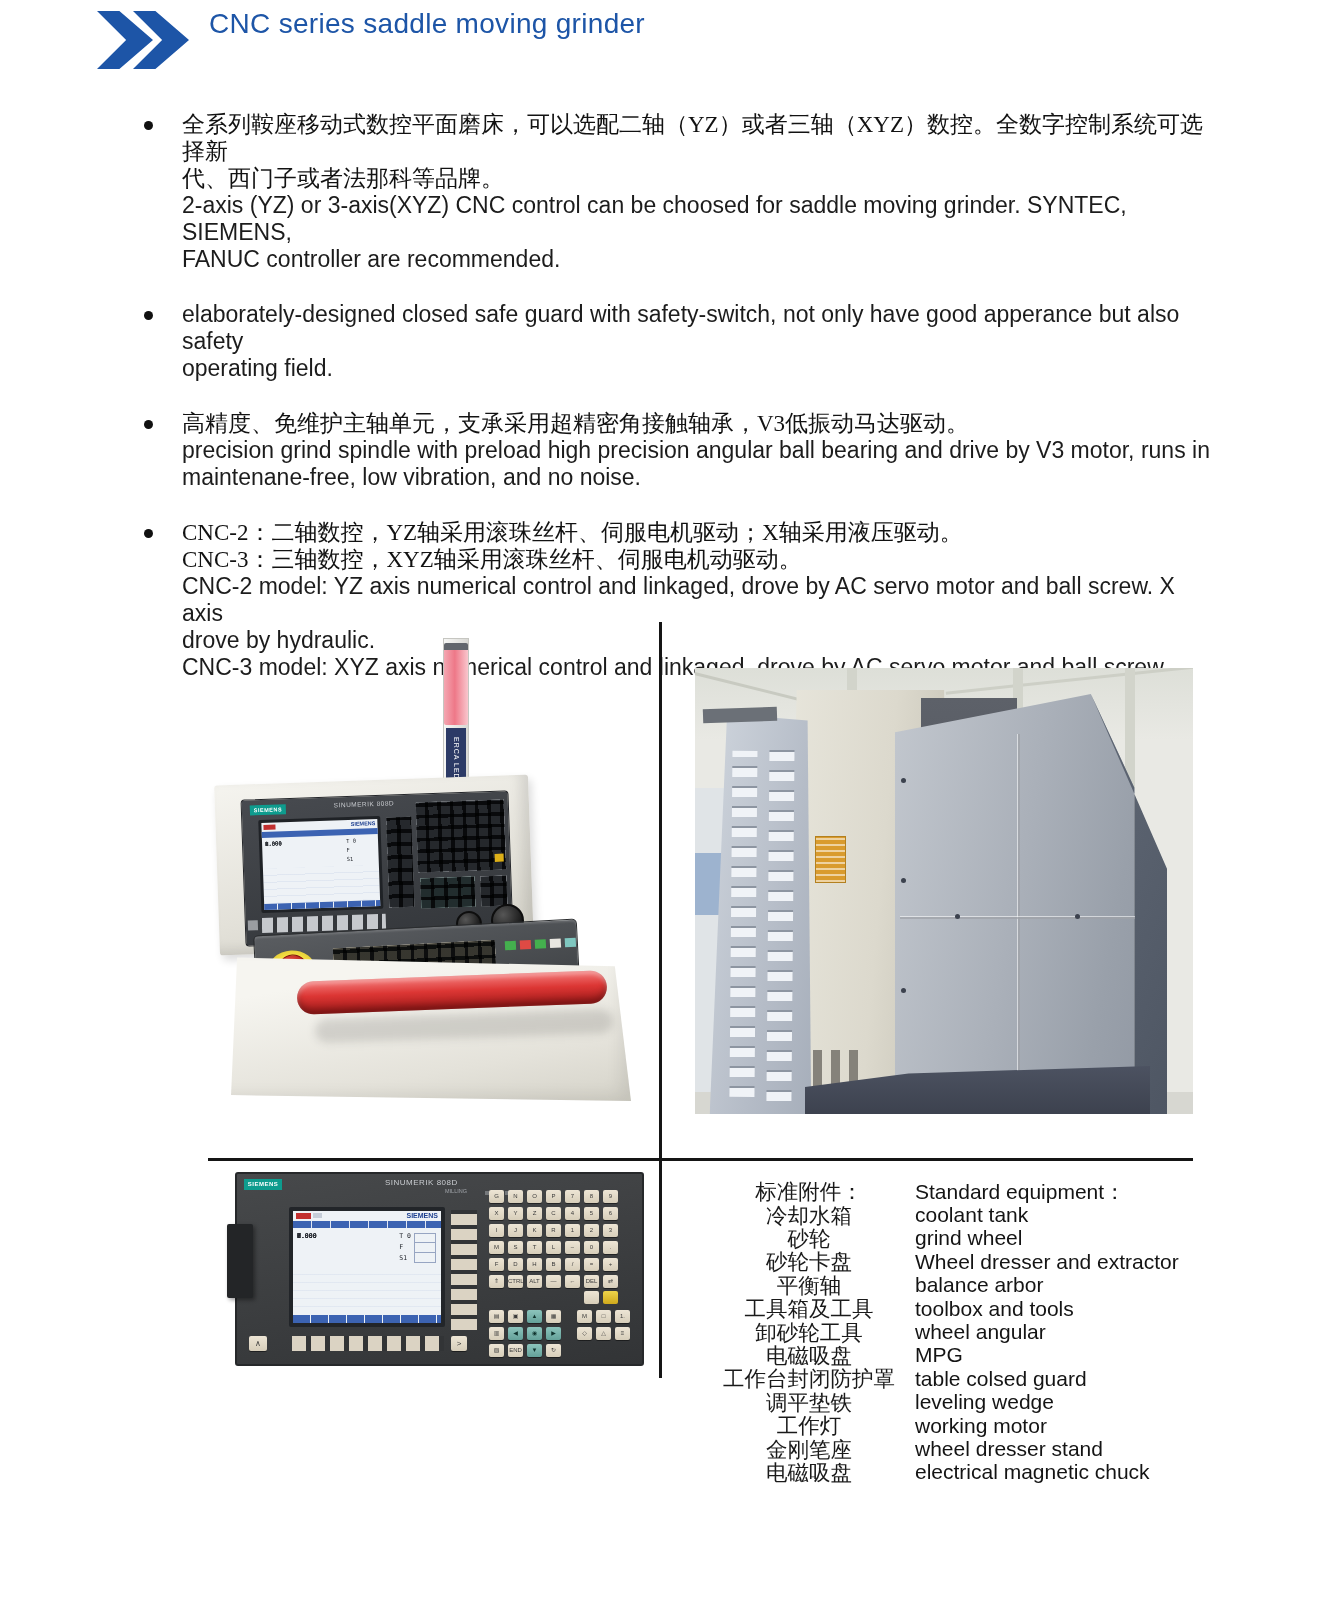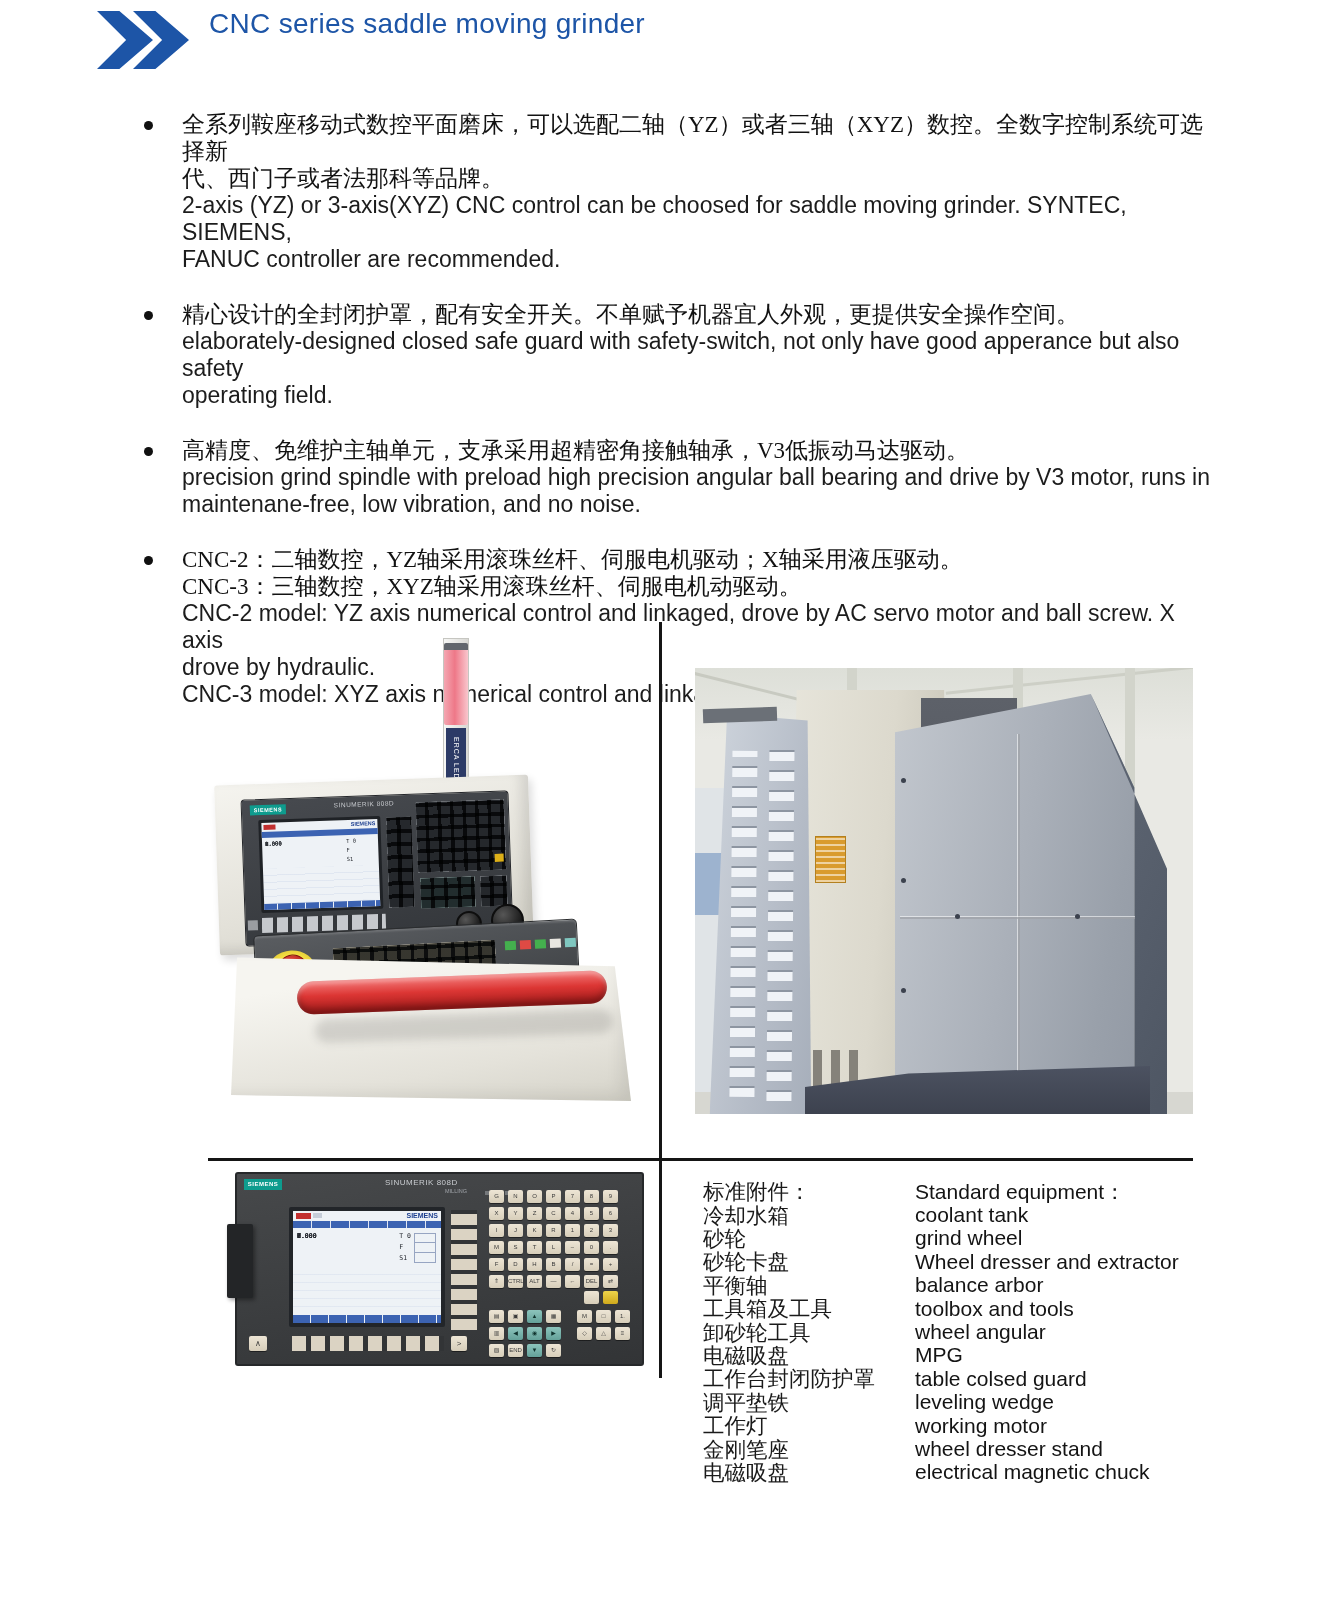--- a/index.html
+++ b/index.html
@@ -190,21 +190,21 @@
   .bs-aux{right:30px;top:20px;font-family:"DejaVu Sans Mono",monospace;font-size:6.5px;line-height:11px;color:#23272e;}
   .bs-aux div{position:static;}
   .bs-box{right:5px;top:22px;width:22px;height:30px;border:1px solid #97a5c2;
           background:repeating-linear-gradient(0deg,rgba(0,0,0,0) 0 9px,#97a5c2 9px 10px);}
   .bs-mid{left:0;top:56px;right:0;bottom:9px;background:repeating-linear-gradient(0deg,rgba(0,0,0,0) 0 7px,rgba(60,99,178,0.07) 7px 8px);}
   .bs-bot{left:0;bottom:0;right:0;height:8px;background:#3c63b2;
           background-image:repeating-linear-gradient(90deg,rgba(0,0,0,0) 0 17px,#eef2f6 17px 18px);}
 
   
   .equip{position:absolute;left:660px;top:1180px;width:540px;}
-  .erow{display:flex;height:23.4px;align-items:center;}
+  .erow{display:flex;height:23.4px;align-items:center;text-align:center;}
   .ezh{display:inline-block;width:212px;padding-left:43px;font-family:"Liberation Serif","DejaVu Serif",serif;
        font-size:21.5px;color:#1a1a1a;white-space:nowrap;}
   .een{font-size:21px;color:#141414;white-space:nowrap;}
 </style>
 </head>
 <body>
 
 <div class="page">
 
   <div class="hdr">
@@ -227,21 +227,20 @@
 代、西门子或者法那科等品牌。</p>
         <p class="en">2-axis (YZ) or 3-axis(XYZ) CNC control can be choosed for saddle moving grinder. SYNTEC, SIEMENS,
 FANUC controller are recommended.</p>
       </div>
     </li>
     <li>
       <span class="dotcol">
           <span class="dot" style="display:block"></span>
         </span>
       <div class="btext">
-        <p class="zh">精心设计的全封闭护罩，配有安全开关。不单赋予机器宜人外观，更提供安全操作空间。</p>
         <p class="en">elaborately-designed closed safe guard with safety-switch, not only have good apperance but also safety
 operating field.</p>
       </div>
     </li>
     <li>
       <span class="dotcol">
           <span class="dot" style="display:block"></span>
         </span>
       <div class="btext">
         <p class="zh">高精度、免维护主轴单元，支承采用超精密角接触轴承，V3低振动马达驱动。</p>

